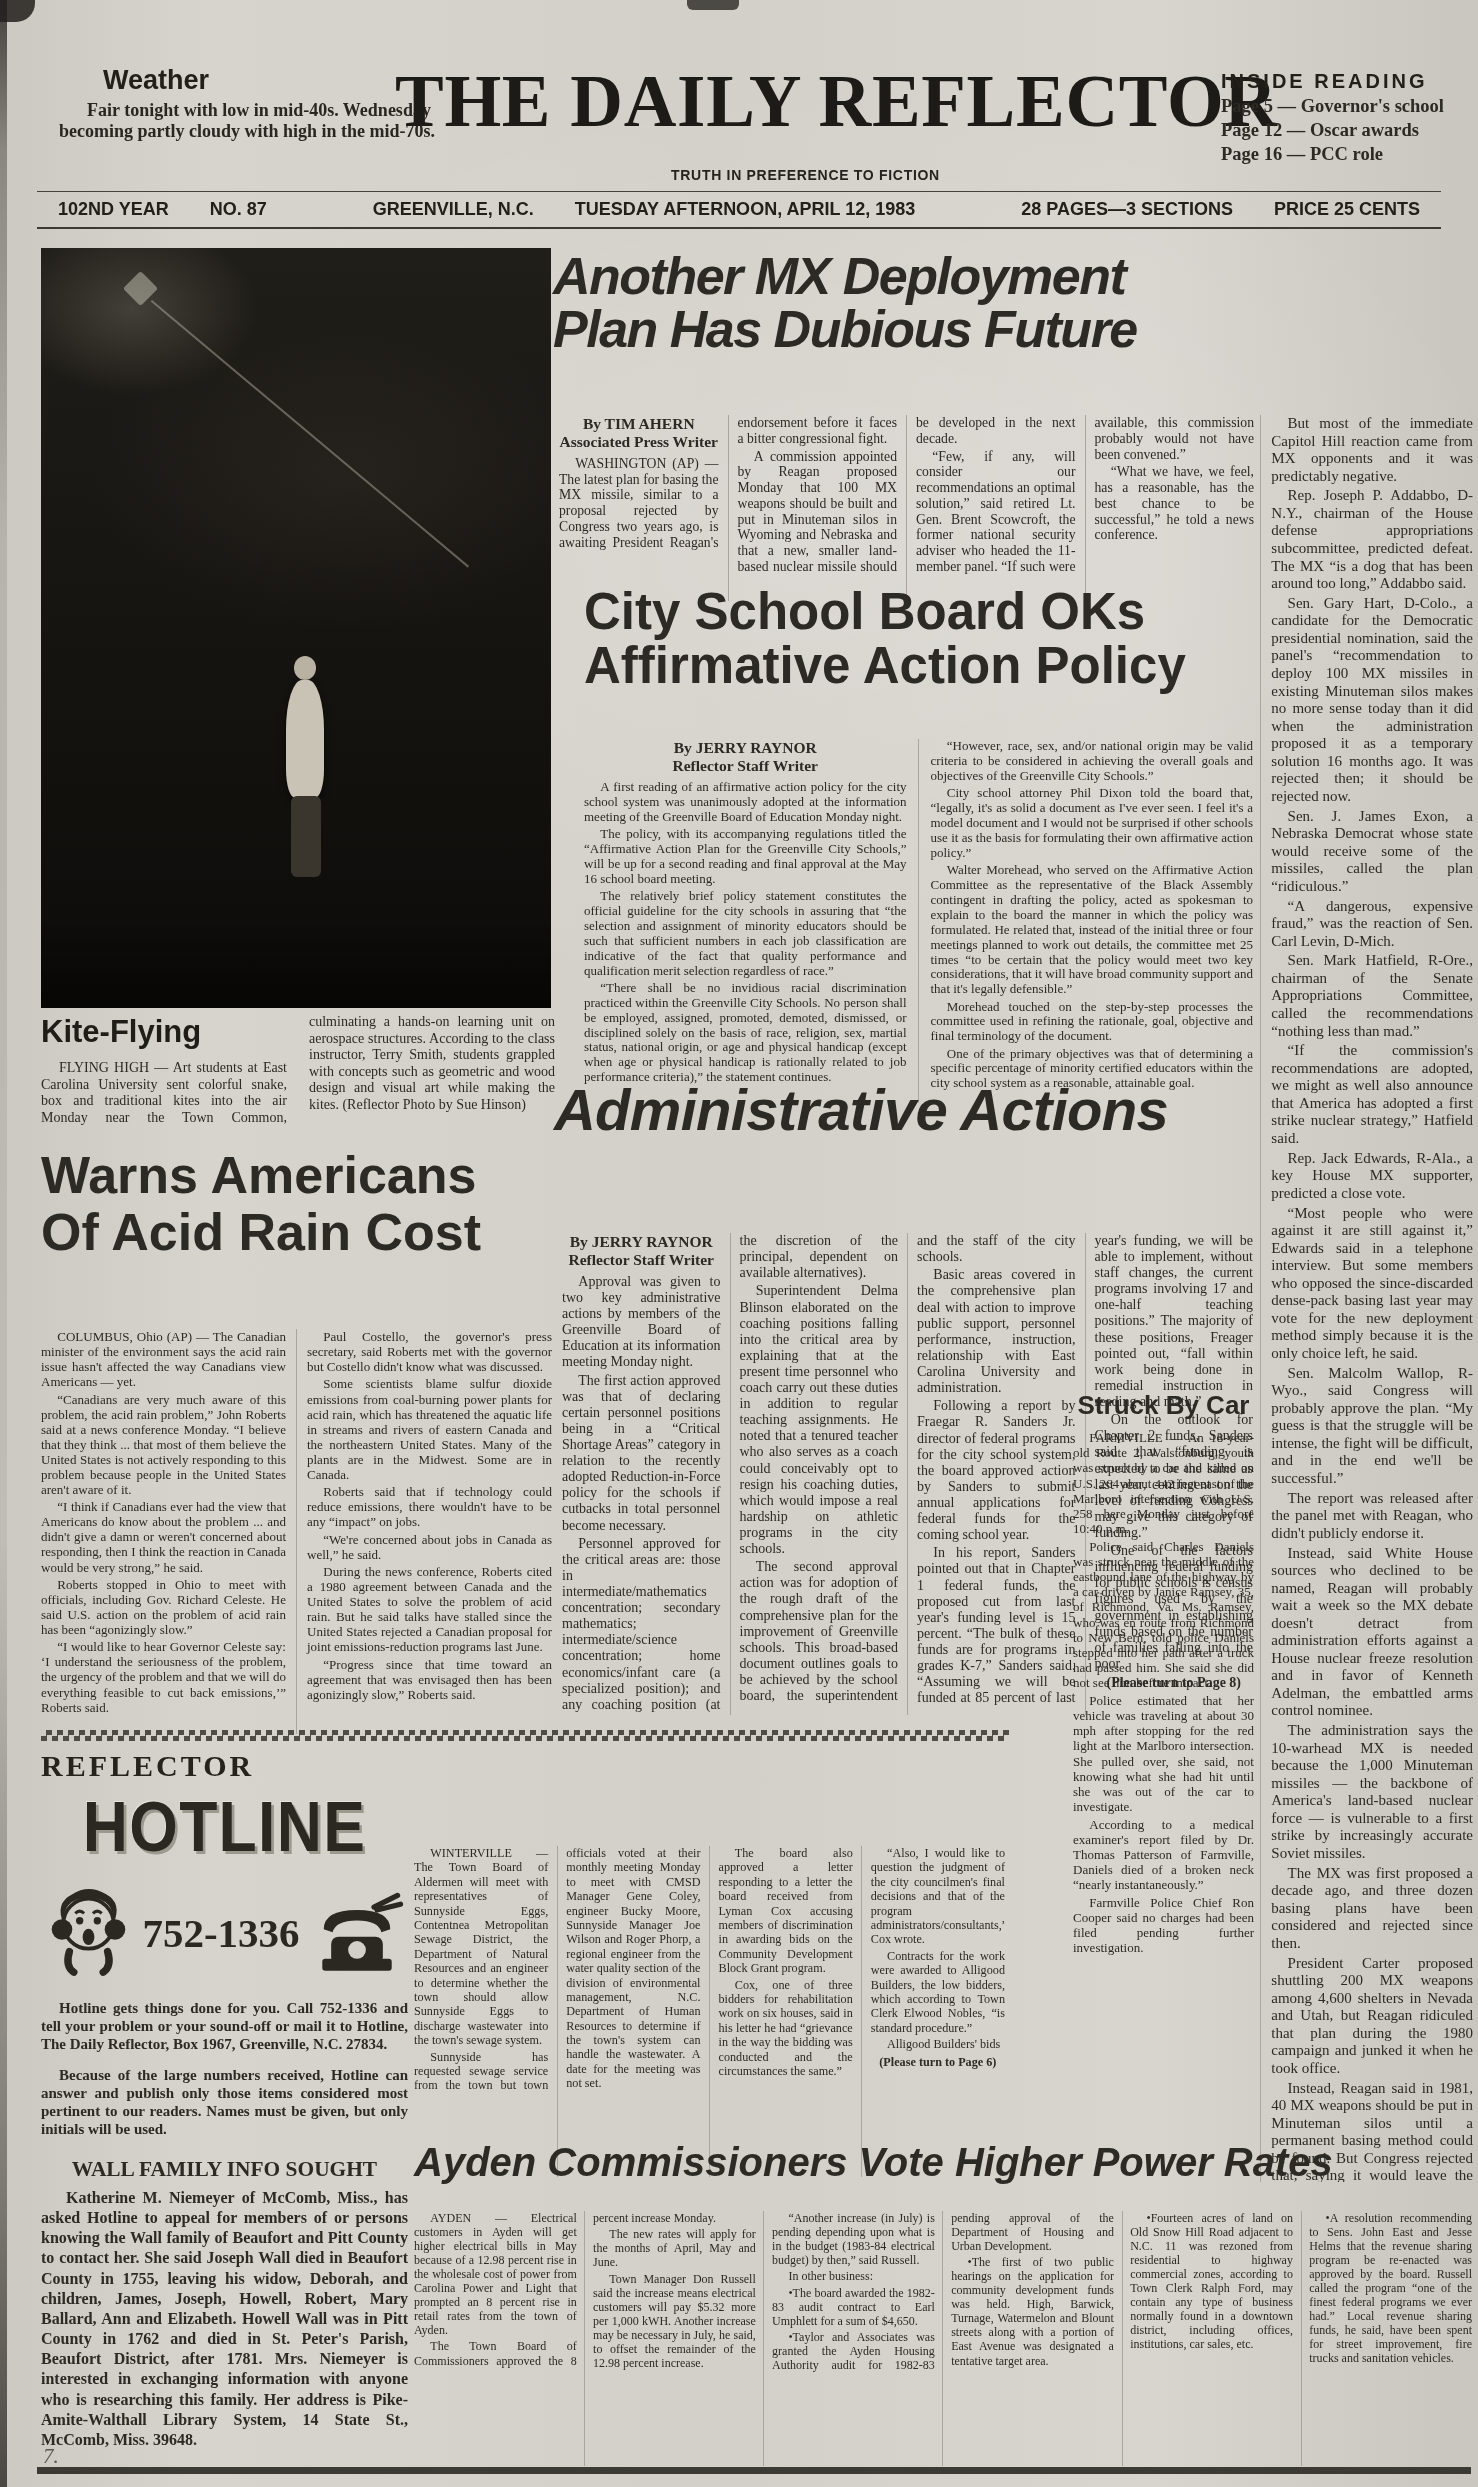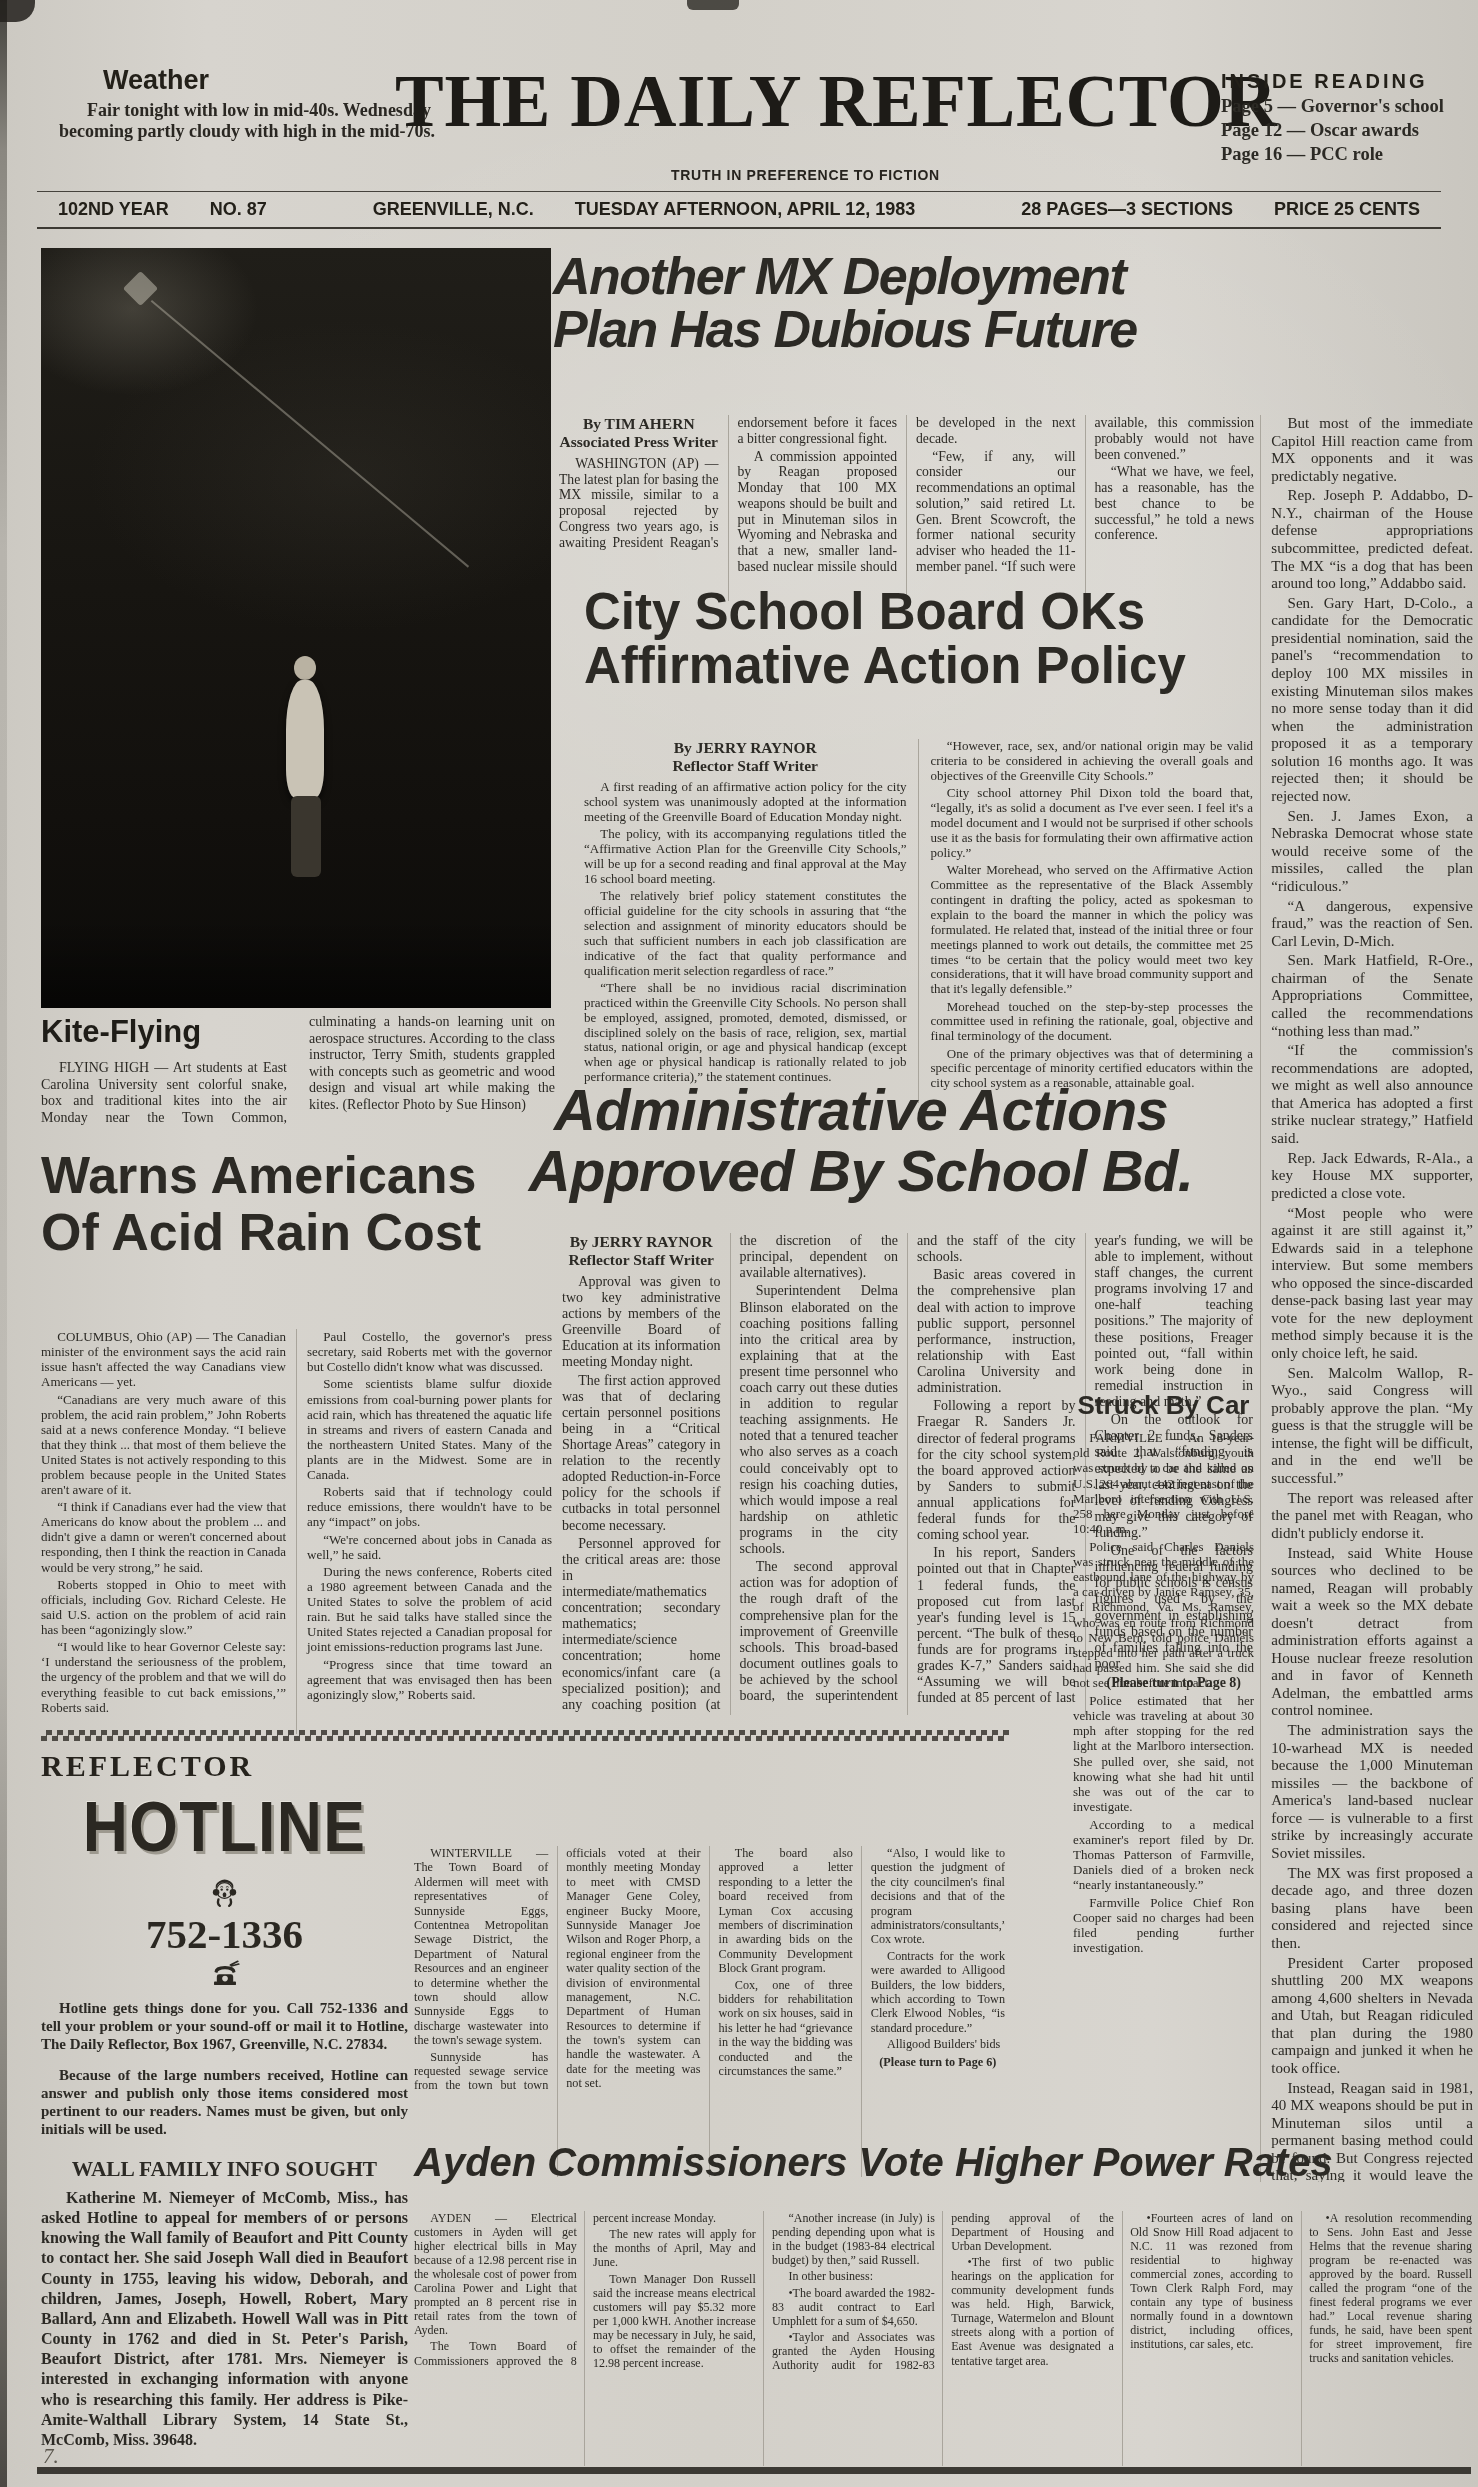--- a/index.html
+++ b/index.html
@@ -84,21 +84,21 @@
   .st-body{font-size:13px;line-height:1.17;}
   
   .checker{left:41px;top:1730px;width:968px;height:11px;
     background:repeating-conic-gradient(#38352f 0% 25%, rgba(0,0,0,0) 0% 50%) 0 0/11px 11px;opacity:.85;}
   
   .hot{left:41px;top:1749px;width:367px;height:399px;}
   .hot-kicker{font-family:"Liberation Serif",serif;font-weight:bold;font-size:30px;letter-spacing:3px;color:#26231d;}
   .hot-logo{font-family:"Liberation Sans",sans-serif;font-weight:bold;font-size:71px;letter-spacing:1.5px;
     text-align:center;color:#2b2822;transform:scaleX(.88);transform-origin:center;
     text-shadow:3px 3px 0 #9d998f, -0.7px -0.7px 0 #e7e4dd;margin-top:3px;}
-  .hot-row{display:flex;align-items:center;justify-content:space-between;margin-top:10.3px;padding:0 3px;height:111px;flex-direction:column;}
+  .hot-row{display:flex;align-items:center;justify-content:space-between;margin-top:10.3px;padding:0 3px;height:111px;}
   .hot-phone{font-family:"Liberation Serif",serif;font-weight:bold;font-size:41px;color:#2b2822;}
   .hot-para{margin:10.3px 0 0;font-weight:bold;font-size:15px;line-height:1.2;text-align:justify;text-indent:18px;}
   .hot-para + .hot-para{margin-top:13px;}
   
   .wall{left:41px;top:2157px;width:367px;height:310px;overflow:hidden;}
   .wall-hl{text-align:center;font-family:"Liberation Serif",serif;font-weight:bold;font-size:21.4px;margin:0 0 6px;}
   .wall-text{font-weight:bold;font-size:16px;line-height:1.26;text-align:justify;text-indent:25px;margin:0;}
   
   .ww-hl{left:414px;top:1721px;width:573px;font-size:34px;line-height:1.5;text-align:center;}
   .ww-body{left:414px;top:1846px;width:591px;height:331px;columns:4;column-gap:18px;
@@ -239,21 +239,20 @@
         <p class="para">Roberts said that if technology could reduce emissions, there wouldn't have to be any “impact” on jobs.</p>
         <p class="para">“We're concerned about jobs in Canada as well,” he said.</p>
         <p class="para">During the news conference, Roberts cited a 1980 agreement between Canada and the United States to solve the problem of acid rain. But he said talks have stalled since the United States rejected a Canadian proposal for joint emissions-reduction programs last June.</p>
         <p class="para">“Progress since that time toward an agreement that was envisaged then has been agonizingly slow,” Roberts said.</p>
         <p class="para">“Our disappointment has been with the tardiness of (Reagan) administration action,” he said. “(But) over the past two years or so, I think Congress has shown a point of view, a very encouraging shift.”</p>
       </div>
   </div>
 
   <h2 class="abs hl ad-hl">
     <span class="l">Administrative Actions</span>
-    <span class="l">Approved By School Bd.</span>
   </h2>
   <div class="abs ad-body colrule">
     <div class="byline">
       <div>By JERRY RAYNOR</div>
       <div>Reflector Staff Writer</div>
     </div>
     <div>
         <p class="para">Approval was given to two key administrative actions by members of the Greenville Board of Education at its information meeting Monday night.</p>
         <p class="para">The first action approved was that of declaring certain personnel positions being in a “Critical Shortage Areas” category in relation to the recently adopted Reduction-in-Force policy for the schools if cutbacks in total personnel become necessary.</p>
         <p class="para">Personnel approved for the critical areas are: those in intermediate/mathematics concentration; secondary mathematics; intermediate/science concentration; home economics/infant care (a specialized position); and any coaching position (at the discretion of the principal, dependent on available alternatives).</p>

